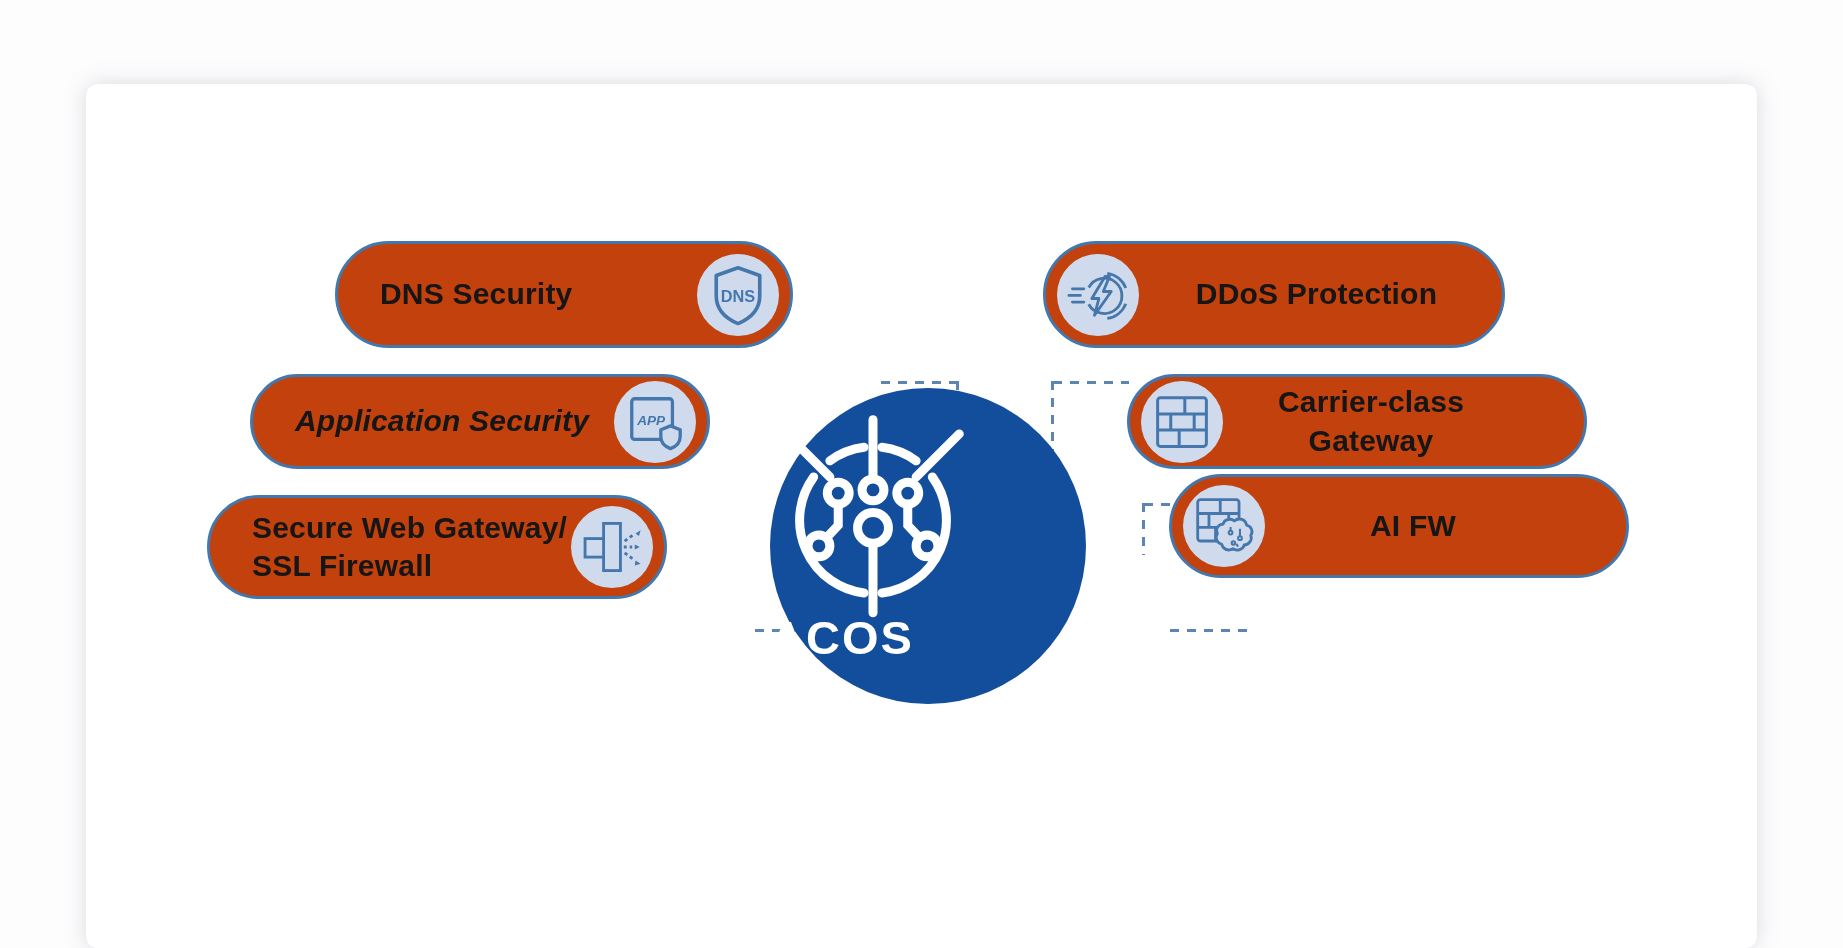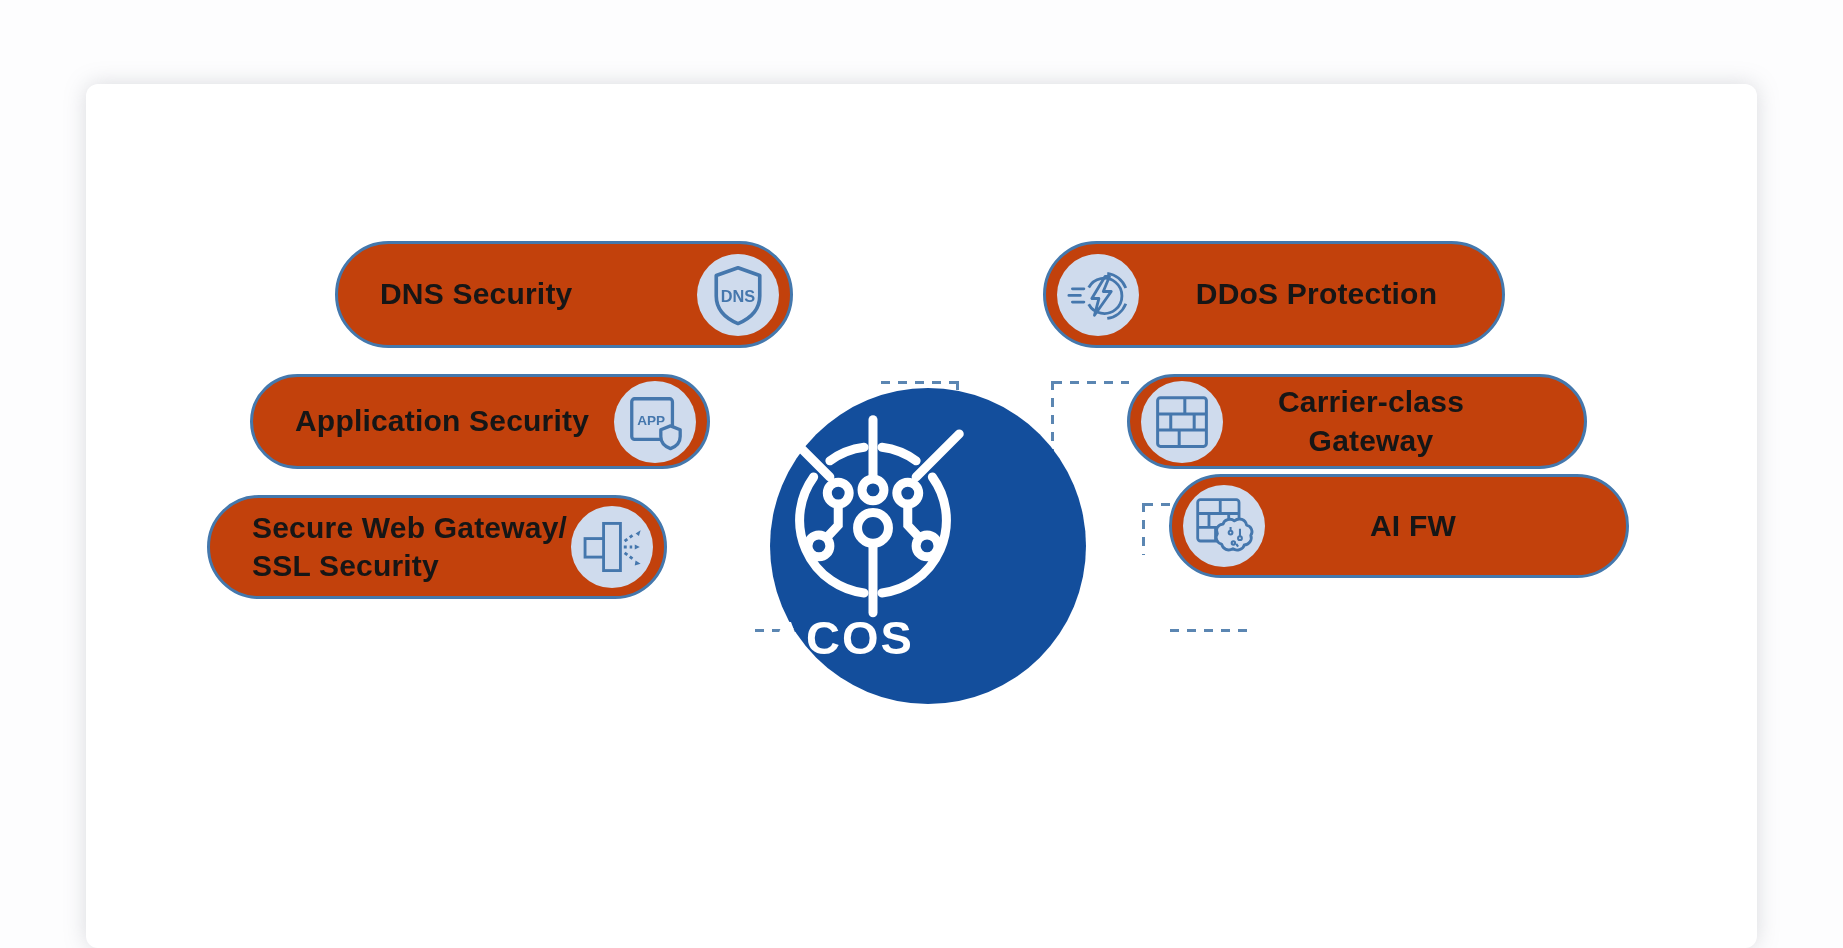--- a/index.html
+++ b/index.html
@@ -15,21 +15,21 @@
   .icon-circle{width:82px;height:82px;border-radius:50%;background:#cfdbed;flex:0 0 auto;
                display:flex;align-items:center;justify-content:center;}
   .pill.icon-right .label{flex:1;padding-left:42px;text-align:left;}
   .pill.icon-right .icon-circle{margin-right:11px;justify-content:center;}
   .pill.icon-left .icon-circle{margin-left:11px;}
   .pill.icon-left .label{flex:1;}
   .pill.text-center .label{text-align:center;padding-right:20px;padding-left:12px;}
   .pill.text-right .label{text-align:center;padding-right:65px;}
   
   #pill-dns {left:335px; top:241px; width:458px; height:107px;}
-  #pill-app {left:250px; top:374px; width:460px; height:95px;}
+  #pill-app {left:250px; top:374px; width:460px; height:95px;font-style:italic;}
   #pill-swg {left:207px; top:495px; width:460px; height:104px;}
   #pill-ddos{left:1043px;top:241px; width:462px; height:107px;}
   #pill-ccfw{left:1127px;top:374px; width:460px; height:95px;}
   #pill-aifw{left:1169px;top:474px; width:460px; height:104px;}
   
   .dash-h,.dash-v{position:absolute;z-index:1;}
   .dash-h{height:3px;background:repeating-linear-gradient(90deg,#5b86b2 0 9px,transparent 9px 17px);}
   .dash-v{width:3px;background:repeating-linear-gradient(180deg,#5b86b2 0 9px,transparent 9px 17px);}
   #cn-dns-h {left:795px;top:297px;width:78px;}
   #cn-dns-v {left:870px;top:297px;height:104px;}
@@ -87,21 +87,21 @@
         <rect x="8" y="8" width="42" height="42" rx="3"></rect>
         <text x="28" y="35" text-anchor="middle" stroke="none" fill="#4577ad" font-size="14" font-weight="bold" font-family="Liberation Sans, sans-serif">APP</text>
         <path d="M48,36 L58,40 V47 C58,53.5 53.5,57.5 48,59.5 C42.5,57.5 38,53.5 38,47 V40 Z" fill="#cfdbed"></path>
       </svg>
     </div>
   </div>
 
   <div class="pill icon-right" id="pill-swg">
     <div class="label">
       <span>Secure Web Gateway/</span>
-      <span class="l2">SSL Security</span>
+      <span class="l2">SSL Firewall</span>
     </div>
     <div class="icon-circle">
       <svg class="icn" width="64" height="62" viewBox="0 0 76 72" fill="none" stroke="#4577ad" stroke-width="3.4" stroke-linejoin="miter">
         <rect x="6" y="26" width="34" height="22" fill="#cfdbed"></rect>
         <rect x="28" y="8" width="20" height="56" fill="#cfdbed"></rect>
         <path d="M53,29 L64,21" stroke-dasharray="4 3.5"></path>
         <path d="M66,20 l6,-4 -2,7 z" fill="#4577ad" stroke="none"></path>
         <path d="M52,36 L62,36" stroke-dasharray="3.5 3.5"></path>
         <path d="M65,33 l6,3 -6,3 z" fill="#4577ad" stroke="none"></path>
         <path d="M53,43 L64,51" stroke-dasharray="4 3.5"></path>

